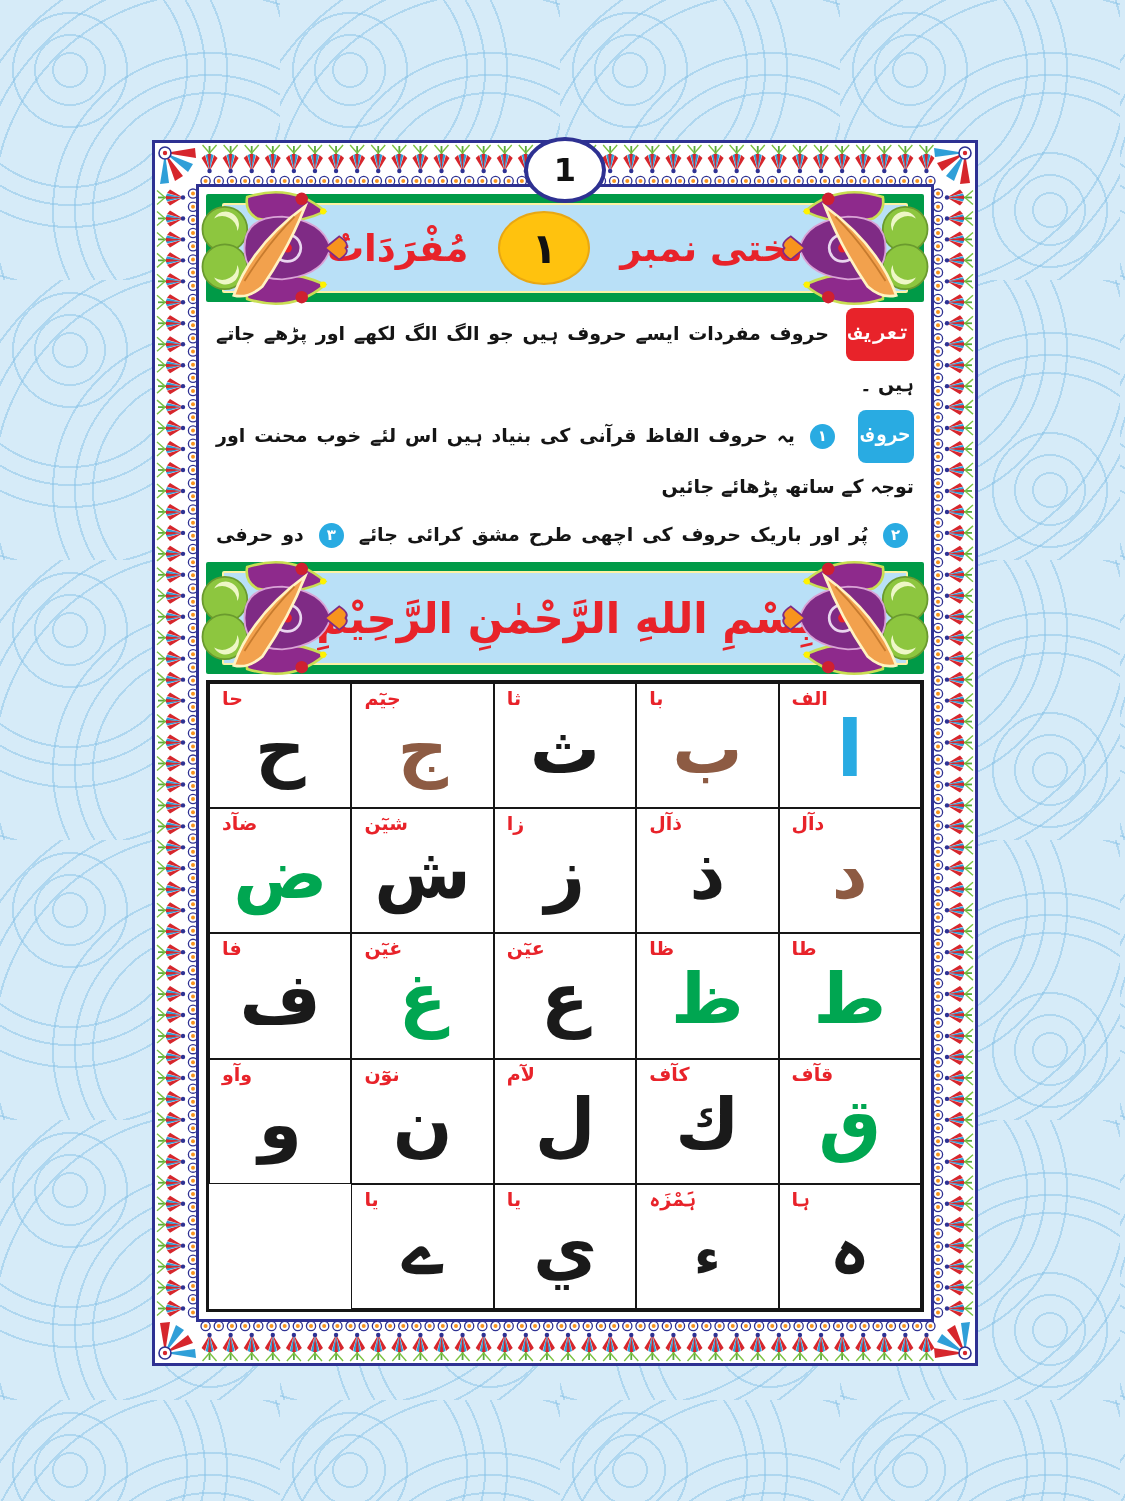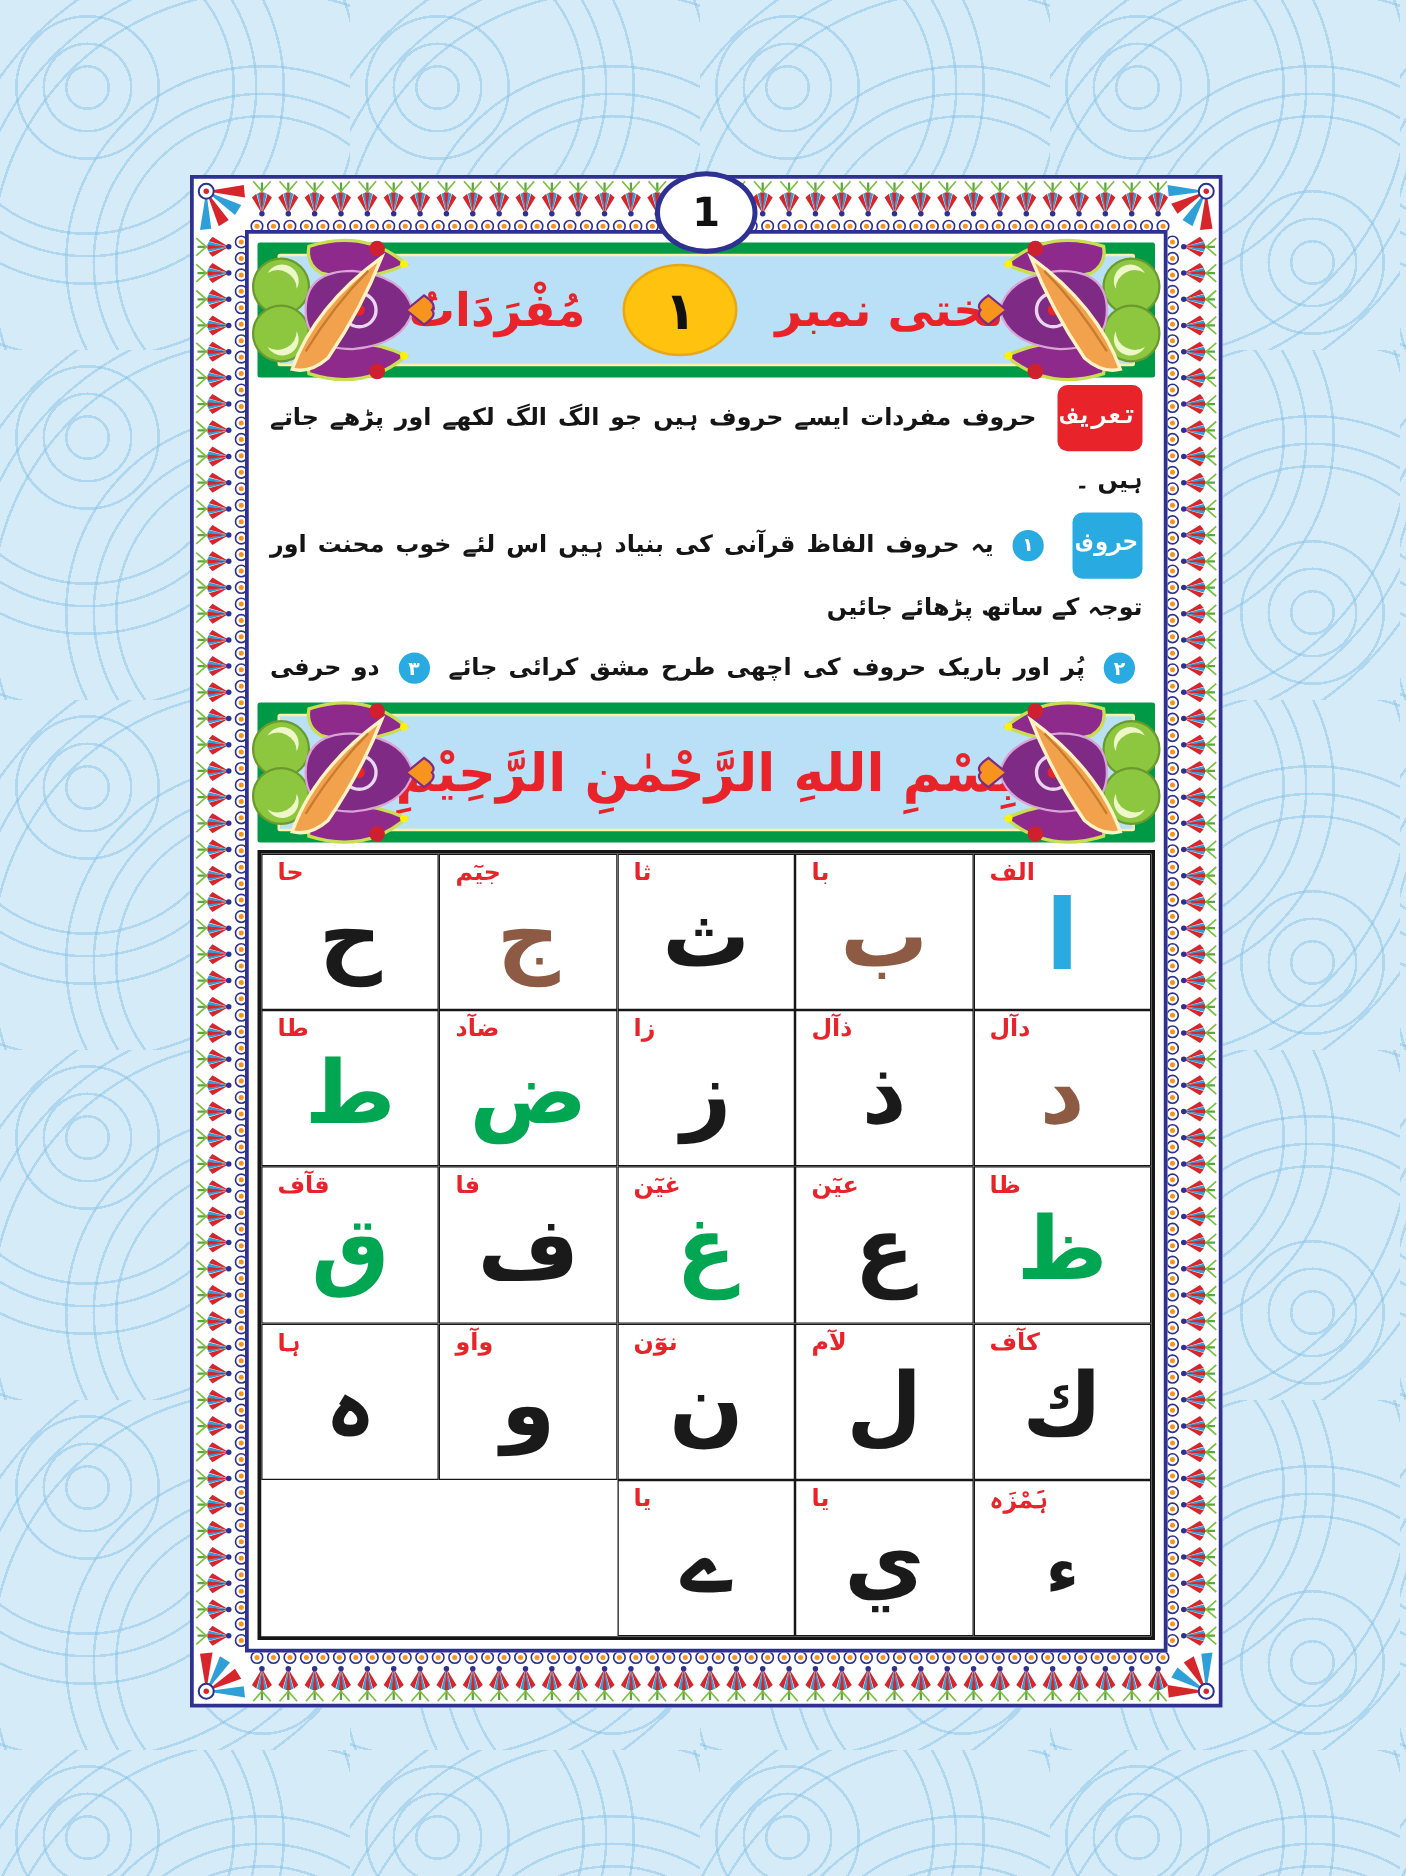--- a/index.html
+++ b/index.html
@@ -998,20 +998,24 @@
         </div>
         <div class="cell">
           <span class="cell-label">ذآل</span>
           <span class="cell-letter" style="color: rgb(26, 26, 26);">ذ</span>
         </div>
         <div class="cell">
           <span class="cell-label">زا</span>
           <span class="cell-letter" style="color: rgb(26, 26, 26);">ز</span>
         </div>
         <div class="cell">
+          <span class="cell-label">شیٓن</span>
+          <span class="cell-letter" style="color: rgb(26, 26, 26);">ش</span>
+        </div>
+        <div class="cell">
           <span class="cell-label">ضآد</span>
           <span class="cell-letter" style="color: rgb(0, 166, 81);">ض</span>
         </div>
         <div class="cell">
           <span class="cell-label">طا</span>
           <span class="cell-letter" style="color: rgb(0, 166, 81);">ط</span>
         </div>
         <div class="cell">
           <span class="cell-label">ظا</span>
           <span class="cell-letter" style="color: rgb(0, 166, 81);">ظ</span>

